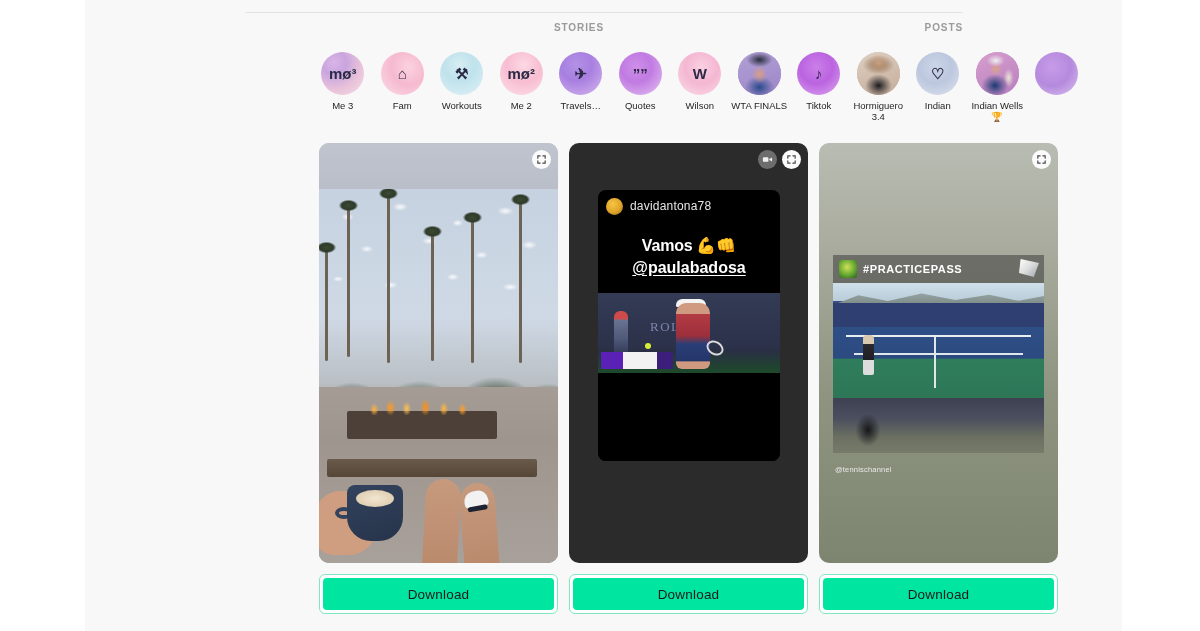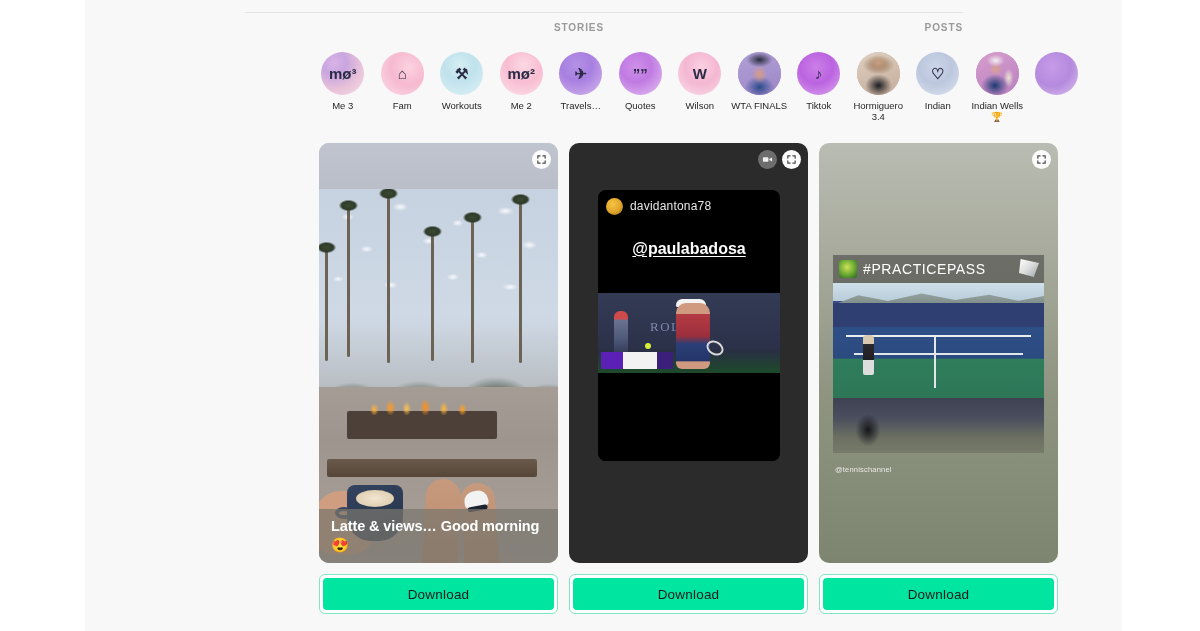--- a/index.html
+++ b/index.html
@@ -231,21 +231,21 @@
   .c2-foot { position: absolute; left: 0; right: 0; top: 183px; bottom: 0; background: #000; }
 
   
   .c3 { background: linear-gradient(180deg,#b9bcb2 0%, #a9ac9e 24%, #8e9480 60%, #7d8570 100%); }
   .c3-banner {
     position: absolute; left: 14px; top: 112px; right: 14px; height: 28px;
     background: rgba(60,60,60,0.55); display: flex; align-items: center; padding-left: 6px; gap: 6px;
   }
   .c3-logo { width: 18px; height: 18px; border-radius: 3px;
              background: radial-gradient(circle at 45% 40%, #cfe05a 0%, #6fae34 50%, #24611f 100%); }
-  .c3-tag { color: #ffffff; font-size: 14px; font-weight: normal; letter-spacing: .6px; }
+  .c3-tag { color: #ffffff; font-size: 11px; font-weight: bold; letter-spacing: .6px; }
   .c3-flag { position: absolute; right: 5px; top: 4px; width: 20px; height: 18px;
              background: linear-gradient(135deg,#fff 0%,#ddd 48%,#9aa2a8 100%); clip-path: polygon(8% 0,100% 22%,74% 100%,0 78%); }
   .c3-court {
     position: absolute; left: 14px; top: 140px; right: 14px; height: 115px;
     background: linear-gradient(180deg, #3b4a86 0%, #3d4f8c 30%, #2f7d5c 52%, #2f7d5c 70%, #3b4a86 100%);
     overflow: hidden;
   }
   .c3-court .sky { position:absolute; left:0; right:0; top:0; height:18px; background: linear-gradient(180deg,#cfe0ea,#b9ccd9); }
   .c3-court .mtn { position:absolute; left:0; right:0; top:8px; height:14px;
                    background: linear-gradient(180deg,#9aa7a5,#7c8a88); clip-path: polygon(0 100%,12% 30%,26% 72%,42% 18%,58% 64%,74% 26%,88% 70%,100% 36%,100% 100%); }
@@ -411,41 +411,41 @@
               <div class="mug-handle"></div>
               <div class="mug"></div>
             </div>
           </div>
         </div>
         <div class="icon-btn light" style="right:7px;">
           <svg viewBox="0 0 24 24" fill="none" stroke="#4a4a4a" stroke-width="2.6" stroke-linecap="round">
             <path d="M4 9V4h5M20 9V4h-5M4 15v5h5M20 15v5h-5"></path>
           </svg>
         </div>
-        <div class="c1-caption">Latte &amp; views… Good morning 😍</div>
       </div>
 
       <div class="card c2">
         <div class="icon-btn dark" style="right:31px;">
           <svg viewBox="0 0 24 24" fill="#f0f0f0">
             <rect x="2" y="7" width="12" height="10" rx="2"></rect>
             <path d="M16 11l6-3.5v9L16 13z"></path>
           </svg>
         </div>
         <div class="icon-btn light" style="right:7px;">
           <svg viewBox="0 0 24 24" fill="none" stroke="#4a4a4a" stroke-width="2.6" stroke-linecap="round">
             <path d="M4 9V4h5M20 9V4h-5M4 15v5h5M20 15v5h-5"></path>
           </svg>
         </div>
         <div class="c2-inner">
           <div class="c2-head">
             <div class="c2-av"></div>
             <div class="c2-user">davidantona78</div>
           </div>
           <div class="c2-text">
+            <div class="c2-l1">Vamos 💪👊</div>
             <div class="c2-l2">@paulabadosa</div>
           </div>
           <div class="c2-video">
             <div class="cv-wall"></div>
             <div class="cv-rolex">ROLEX</div>
             <div class="cv-kid"></div>
             <div class="cv-visor"></div>
             <div class="cv-player"></div>
             <div class="cv-racket"></div>
             <div class="cv-ball"></div>

